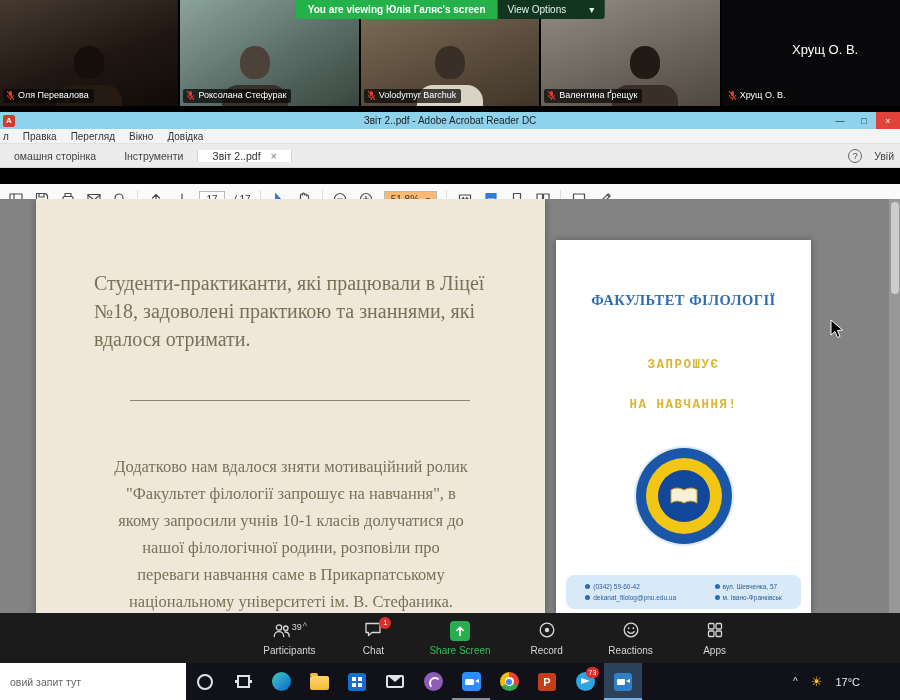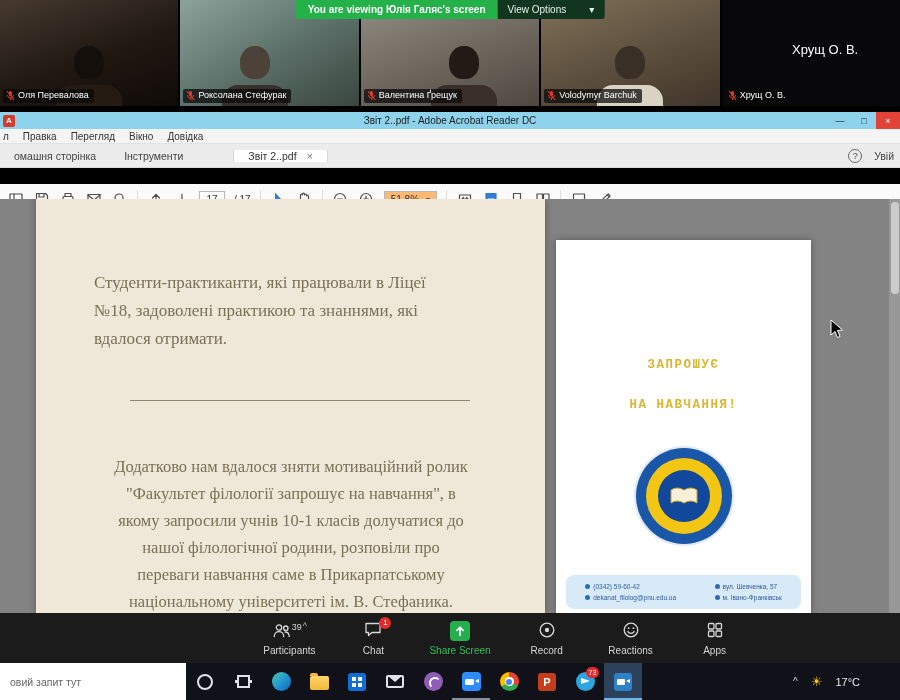--- a/index.html
+++ b/index.html
@@ -52,21 +52,21 @@
 
   .menubar{position:absolute;top:129px;left:0;width:100%;height:15px;background:#f4f4f4;
            border-bottom:1px solid #e2e2e2;display:flex;align-items:center;font-size:10px;color:#333}
   .menu-item{padding:0 7px}
   .menu-item:first-child{padding-left:3px}
 
   .tabbar{position:absolute;top:144px;left:0;width:100%;height:24px;background:#ececec;
           border-bottom:1px solid #d8d8d8;display:flex;align-items:center;font-size:10.5px;color:#444}
   .tab{display:flex;align-items:center;padding:0 14px;white-space:nowrap}
   .tab-doc{background:#fff;border-left:1px solid #d5d5d5;border-right:1px solid #d5d5d5;
-           margin-left:36px;gap:10px;color:#333}
+           gap:10px;color:#333}
   .tab-close-x{color:#777;font-size:11px}
   .tabbar-right{margin-left:auto;display:flex;align-items:center;gap:12px;padding-right:6px;color:#444}
   .help-badge{width:14px;height:14px;border-radius:50%;border:1px solid #666;display:flex;
               align-items:center;justify-content:center;font-size:9px}
 
   .toolbar{position:absolute;top:184px;left:0;width:100%;height:31px;background:#fafafa;
            border-bottom:1px solid #cfcfcf;display:flex;align-items:center;gap:9px;
            padding:0 7px;font-size:10px;color:#333}
   .ti{width:17px;height:17px;display:flex;align-items:center;justify-content:center}
   .ti svg{fill:none;stroke:#4d4d4d;stroke-width:1.2;stroke-linecap:round;stroke-linejoin:round}
@@ -75,21 +75,21 @@
             align-items:center;justify-content:center;padding:0 3px}
   .zoom-box{height:17px;border:1px solid #b9b9b9;background:#fdba74;display:flex;align-items:center;
             gap:7px;padding:0 6px}
   .zoom-caret{font-size:8px;color:#555}
 
   
   .viewer{position:absolute;top:199px;left:0;width:100%;height:414px;background:#838383;overflow:hidden}
   .page-left{position:absolute;left:36px;top:0;width:509px;height:414px;background:#efe8d9;
              box-shadow:0 0 7px rgba(0,0,0,.35)}
   .para{font-family:"Liberation Serif",serif;color:#7a7057;white-space:pre-line}
-  .para-1{position:absolute;left:58px;top:70px;width:404px;font-size:17px;line-height:28px}
+  .para-1{position:absolute;left:58px;top:70px;width:404px;font-size:20px;line-height:28px}
   .divider{position:absolute;left:94px;top:201px;width:340px;border-top:1px solid #8e8470}
   .para-2{position:absolute;left:38px;top:254px;width:434px;font-size:16.5px;line-height:27px;text-align:center}
 
   .page-right{position:absolute;left:556px;top:41px;width:255px;height:373px;background:#fff;
               box-shadow:0 0 7px rgba(0,0,0,.35)}
   .flyer-title{position:absolute;top:52px;width:100%;text-align:center;font-family:"Liberation Serif",serif;
                font-weight:bold;color:#2d6db0;font-size:14.5px;letter-spacing:.5px}
   .flyer-sub{position:absolute;width:100%;text-align:center;font-family:Liberation Mono, monospace;
              font-weight:bold;color:#d7b733;font-size:12.5px;letter-spacing:1.5px}
   .flyer-sub-1{top:118px}
@@ -212,43 +212,43 @@
             <rect x="3" y="1" width="3" height="5" rx="1.5" fill="#e03c2e"></rect>
             <path d="M1.5,5 a3,3 0 0 0 6,0" stroke="#e03c2e" fill="none"></path>
             <line x1="4.5" y1="8" x2="4.5" y2="10" stroke="#e03c2e"></line>
             <line x1="1" y1="1" x2="8" y2="10" stroke="#e03c2e" stroke-width="1.2"></line>
           </svg>
         <span>Роксолана Стефурак</span>
       </div>
     </div>
 
 
+    <div class="tile tile-4">
+      <div class="person t4"></div>
+      <div class="name-badge">
+        <svg width="9" height="11" viewBox="0 0 9 11">
+            <rect x="3" y="1" width="3" height="5" rx="1.5" fill="#e03c2e"></rect>
+            <path d="M1.5,5 a3,3 0 0 0 6,0" stroke="#e03c2e" fill="none"></path>
+            <line x1="4.5" y1="8" x2="4.5" y2="10" stroke="#e03c2e"></line>
+            <line x1="1" y1="1" x2="8" y2="10" stroke="#e03c2e" stroke-width="1.2"></line>
+          </svg>
+        <span>Volodymyr Barchuk</span>
+      </div>
+    </div>
+
     <div class="tile tile-5">
       <div class="person t5" style="left:58%"></div>
       <div class="name-badge">
         <svg width="9" height="11" viewBox="0 0 9 11">
             <rect x="3" y="1" width="3" height="5" rx="1.5" fill="#e03c2e"></rect>
             <path d="M1.5,5 a3,3 0 0 0 6,0" stroke="#e03c2e" fill="none"></path>
             <line x1="4.5" y1="8" x2="4.5" y2="10" stroke="#e03c2e"></line>
             <line x1="1" y1="1" x2="8" y2="10" stroke="#e03c2e" stroke-width="1.2"></line>
           </svg>
         <span>Валентина Ґрещук</span>
-      </div>
-    </div>
-
-    <div class="tile tile-4">
-      <div class="person t4"></div>
-      <div class="name-badge">
-        <svg width="9" height="11" viewBox="0 0 9 11">
-            <rect x="3" y="1" width="3" height="5" rx="1.5" fill="#e03c2e"></rect>
-            <path d="M1.5,5 a3,3 0 0 0 6,0" stroke="#e03c2e" fill="none"></path>
-            <line x1="4.5" y1="8" x2="4.5" y2="10" stroke="#e03c2e"></line>
-            <line x1="1" y1="1" x2="8" y2="10" stroke="#e03c2e" stroke-width="1.2"></line>
-          </svg>
-        <span>Volodymyr Barchuk</span>
       </div>
     </div>
 
     <div class="tile tile-6">
       <div class="no-video-name">Хрущ О. В.</div>
       <div class="name-badge">
         <svg width="9" height="11" viewBox="0 0 9 11">
             <rect x="3" y="1" width="3" height="5" rx="1.5" fill="#e03c2e"></rect>
             <path d="M1.5,5 a3,3 0 0 0 6,0" stroke="#e03c2e" fill="none"></path>
             <line x1="4.5" y1="8" x2="4.5" y2="10" stroke="#e03c2e"></line>
@@ -420,20 +420,21 @@
       <div class="divider"></div>
       <div class="para para-2">Додатково нам вдалося зняти мотиваційний ролик
 "Факультет філології запрошує на навчання", в
 якому запросили учнів 10-1 класів долучатися до
 нашої філологічної родини, розповіли про
 переваги навчання саме в Прикарпатському
 національному університеті ім. В. Стефаника.</div>
     </div>
 
     <div class="page-right">
+      <div class="flyer-title">ФАКУЛЬТЕТ ФІЛОЛОГІЇ</div>
       <div class="flyer-sub flyer-sub-1">ЗАПРОШУЄ</div>
       <div class="flyer-sub flyer-sub-2">НА НАВЧАННЯ!</div>
       <div class="logo">
         <div class="logo-mid">
           <div class="logo-core">
             <svg width="30" height="22" viewBox="0 0 30 22">
                 <path d="M2,5 Q8,1 15,5 Q22,1 28,5 V18 Q22,14 15,18 Q8,14 2,18 Z" fill="#f6f0d8" stroke="#c9a227" stroke-width="1"></path>
               </svg>
           </div>
         </div>

